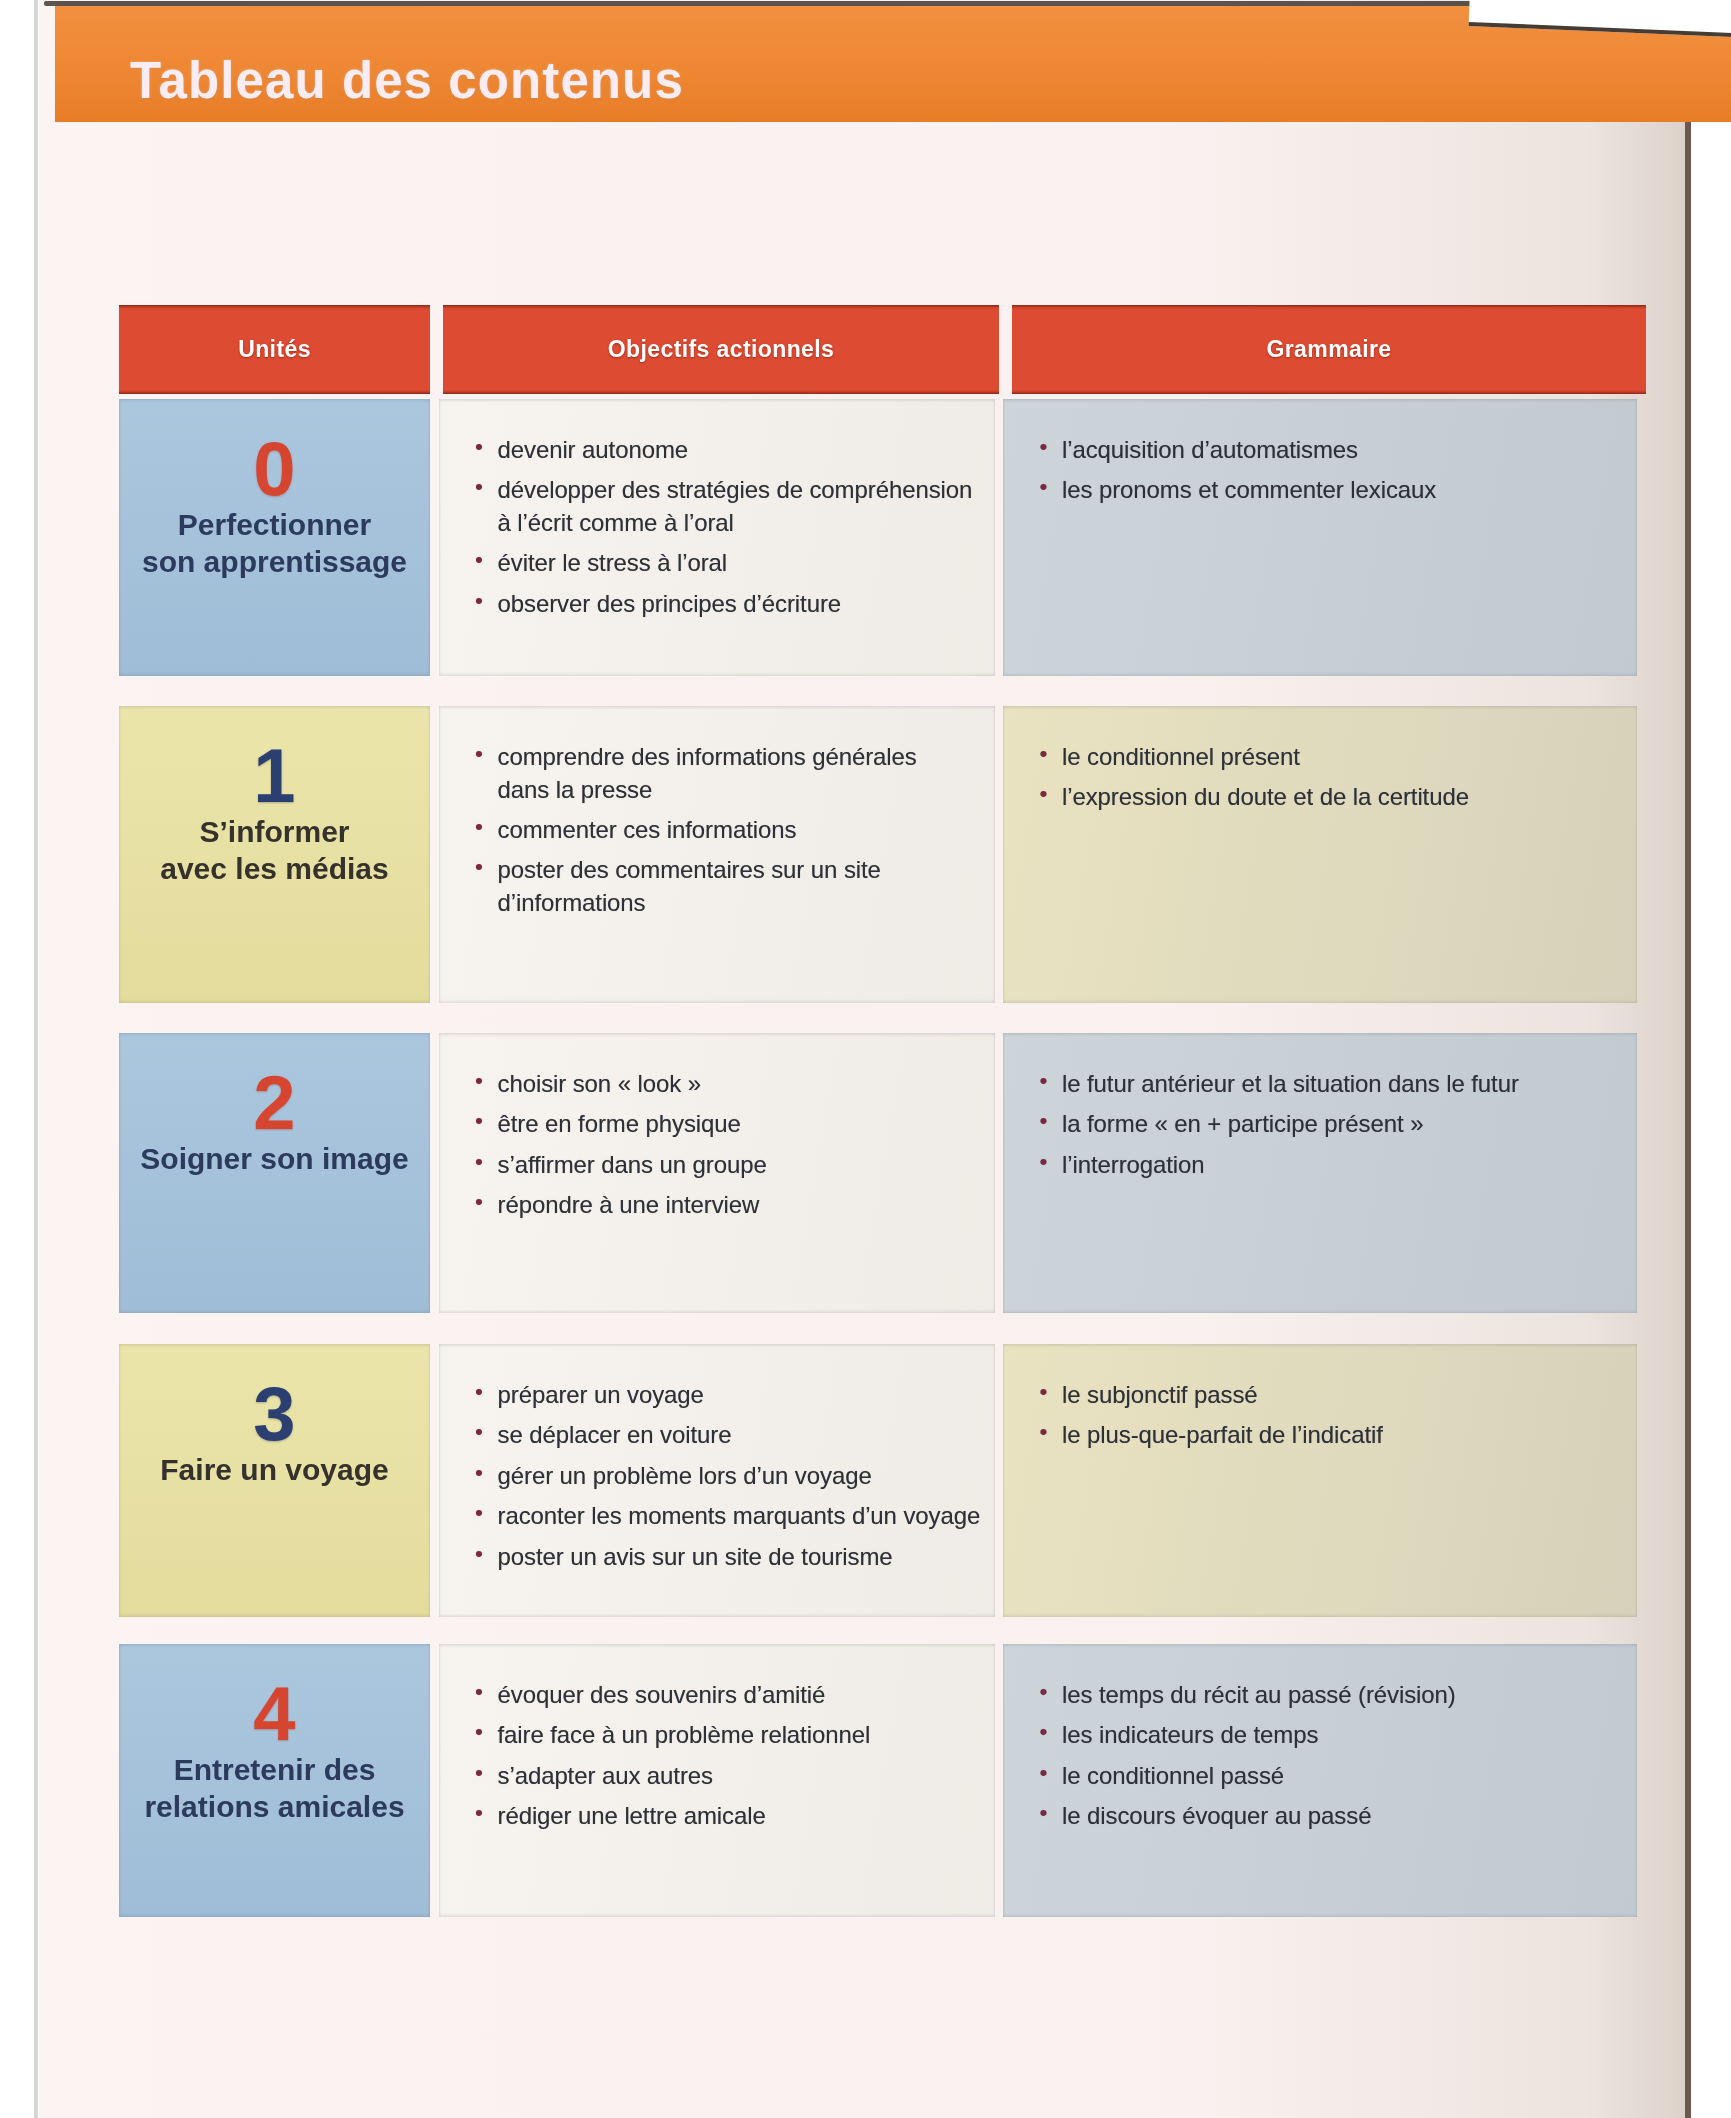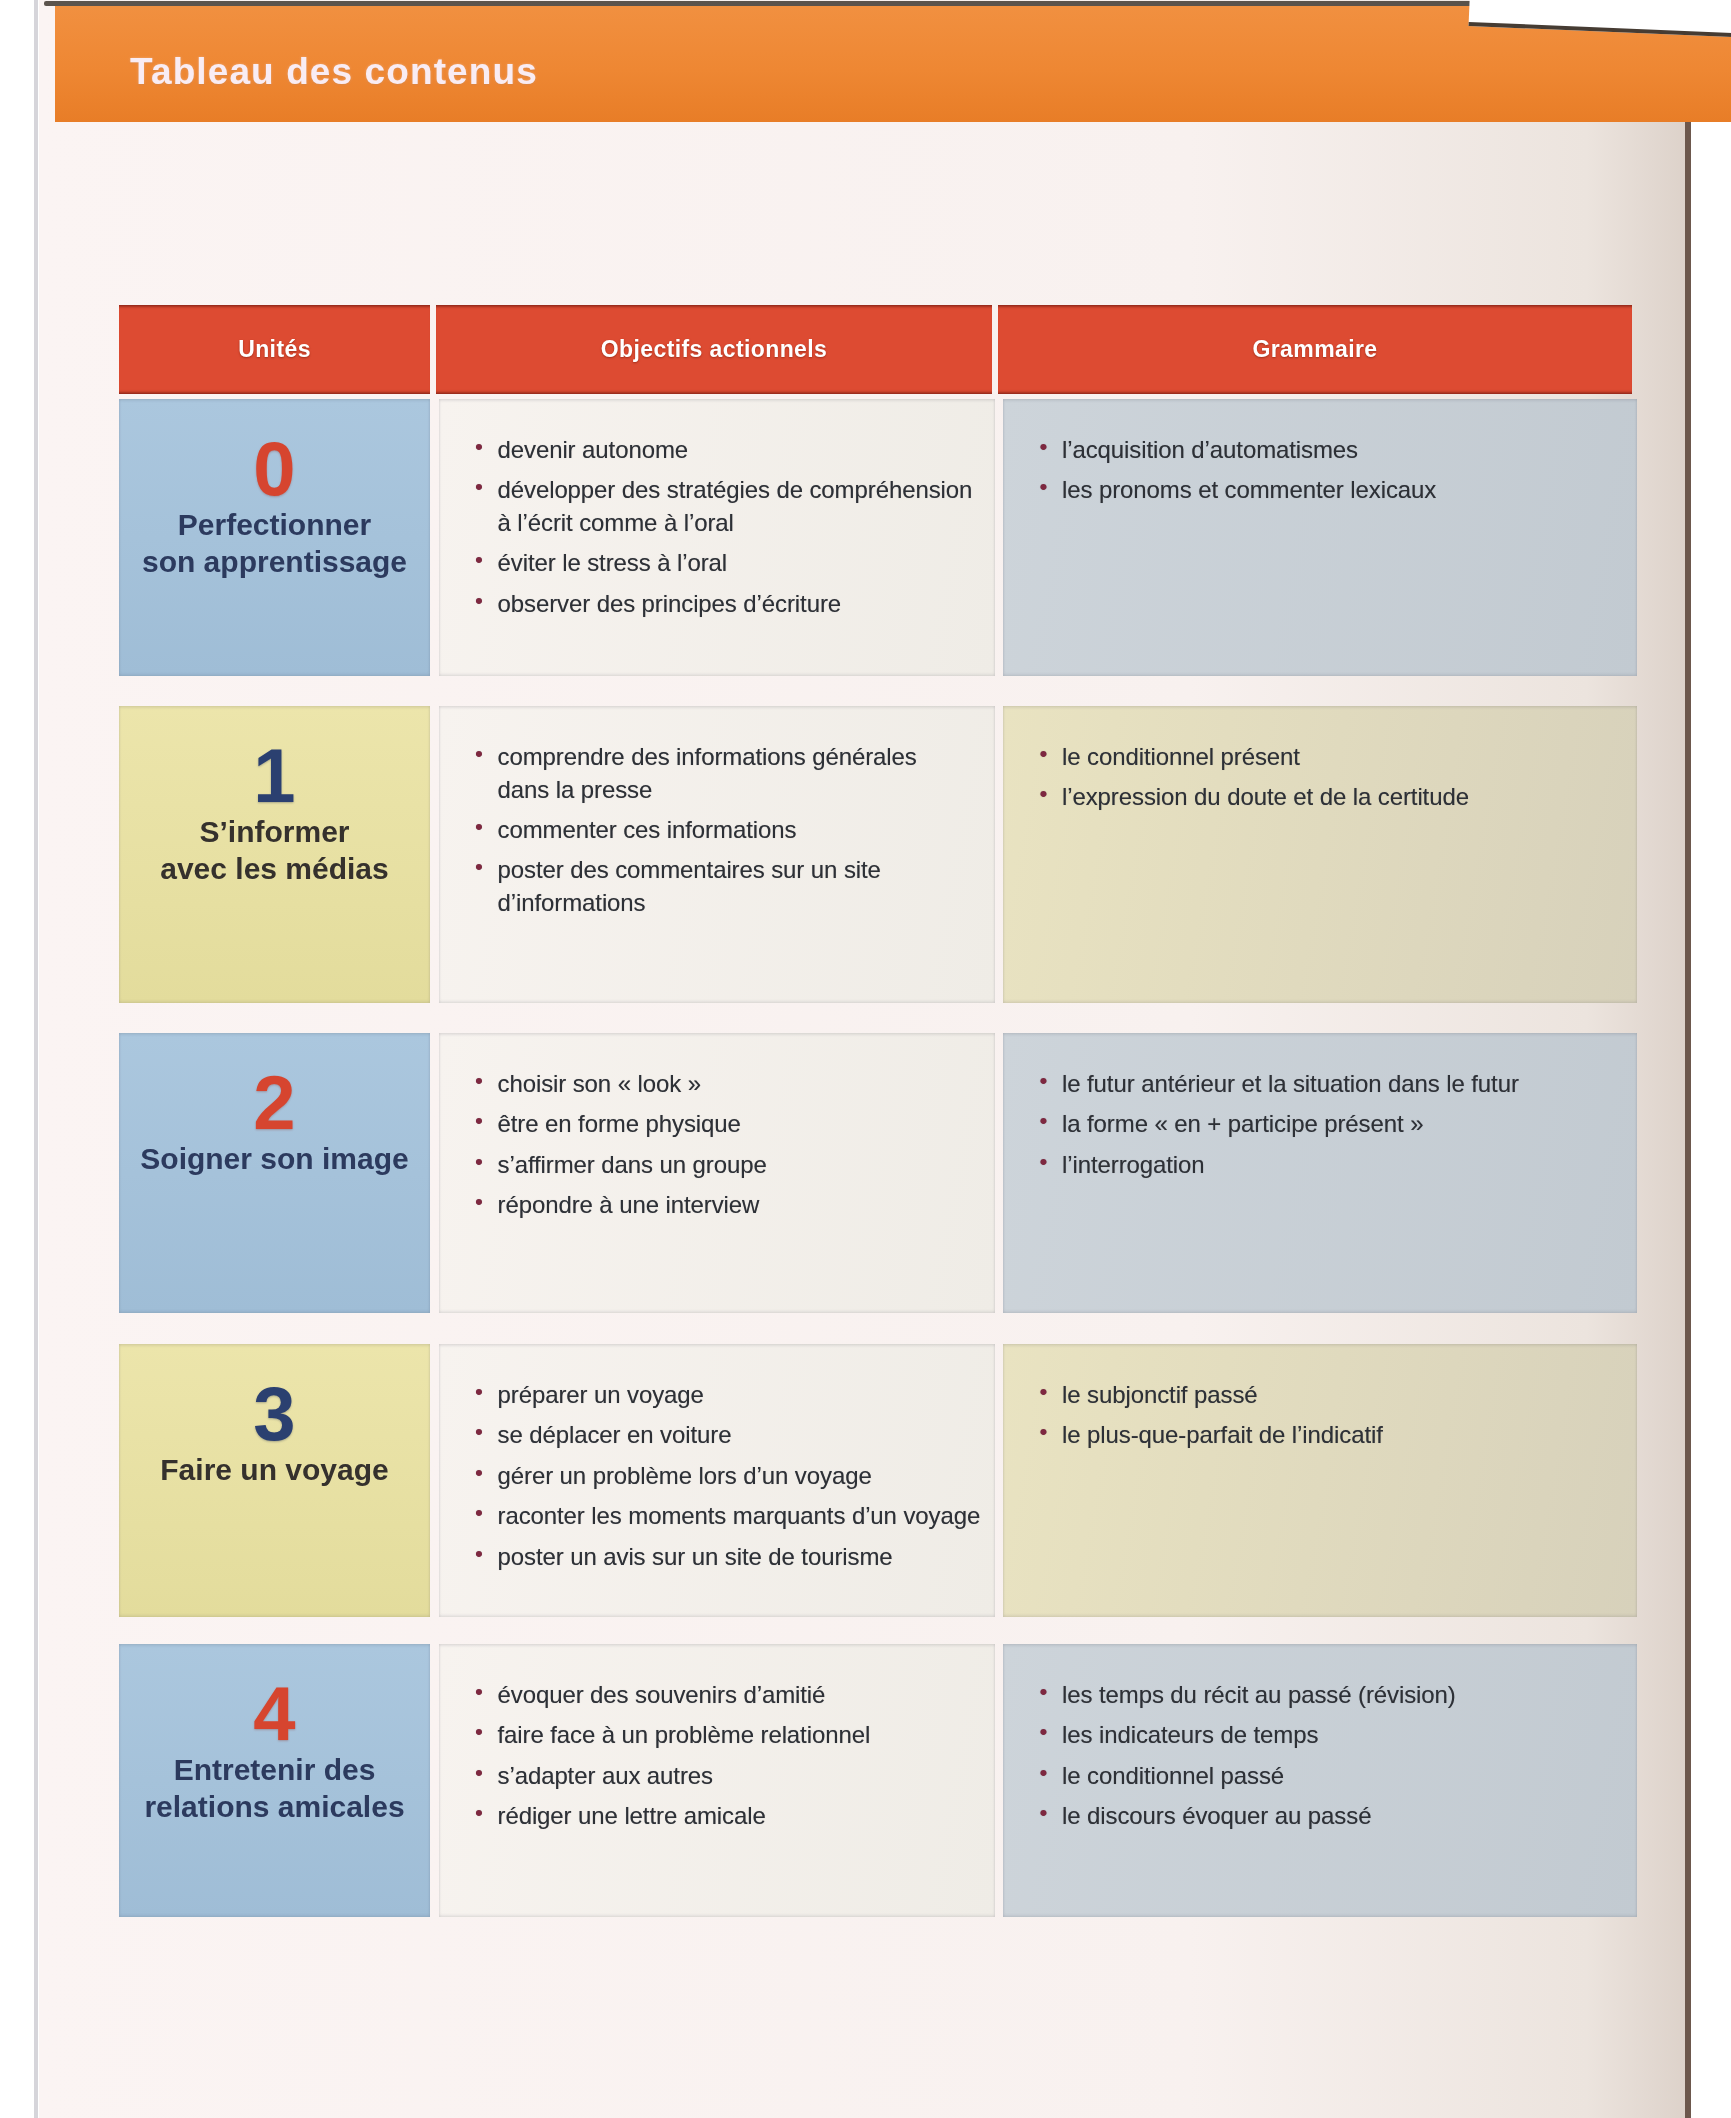--- a/index.html
+++ b/index.html
@@ -20,25 +20,25 @@
     position:absolute;left:1470px;top:-44px;width:353px;height:66px;background:#ffffff;
     border-bottom:4.2px solid #463c33;transform:rotate(2.4deg);transform-origin:left center;z-index:6;
   }
   
   .banner{
     position:absolute;left:55px;top:5.6px;width:1677px;height:116px;z-index:4;
     background:linear-gradient(180deg,#f19040 0%,#ee8733 55%,#e87d27 100%);
   }
   .banner-title{
     position:absolute;left:75px;top:45px;
-    font-size:37px;font-weight:800;letter-spacing:1.1px;color:#f9ecf3;
+    font-size:51px;font-weight:800;letter-spacing:1.1px;color:#f9ecf3;
     text-shadow:0 0 2.8px rgba(255,240,250,.35), 0 1.4px 1.4px rgba(150,70,10,.25);
   }
   
-  .thead{position:absolute;left:119px;top:305px;width:1582px;height:89px;display:flex;gap:6px;z-index:2;}
+  .thead{position:absolute;left:119px;top:305px;width:1582px;height:89px;display:flex;gap:13px;z-index:2;}
   .th{
     background:#dd4b32;color:#fff;display:flex;align-items:center;justify-content:center;
     font-size:23px;font-weight:700;letter-spacing:0.4px;box-sizing:border-box;
     text-shadow:0 1.4px 2.1px rgba(110,25,10,.55);
     box-shadow:inset 0 4.2px 2.8px -2.8px rgba(80,10,5,.6), inset 0 -4.2px 2.8px -2.8px rgba(80,10,5,.6);
   }
   .w-unit{width:311px;flex:0 0 311px;}
   .w-obj{width:556px;flex:0 0 556px;}
   .w-gram{width:634px;flex:0 0 634px;}
   .trow{position:absolute;left:119px;width:1518px;display:flex;gap:8.5px;z-index:2;}

